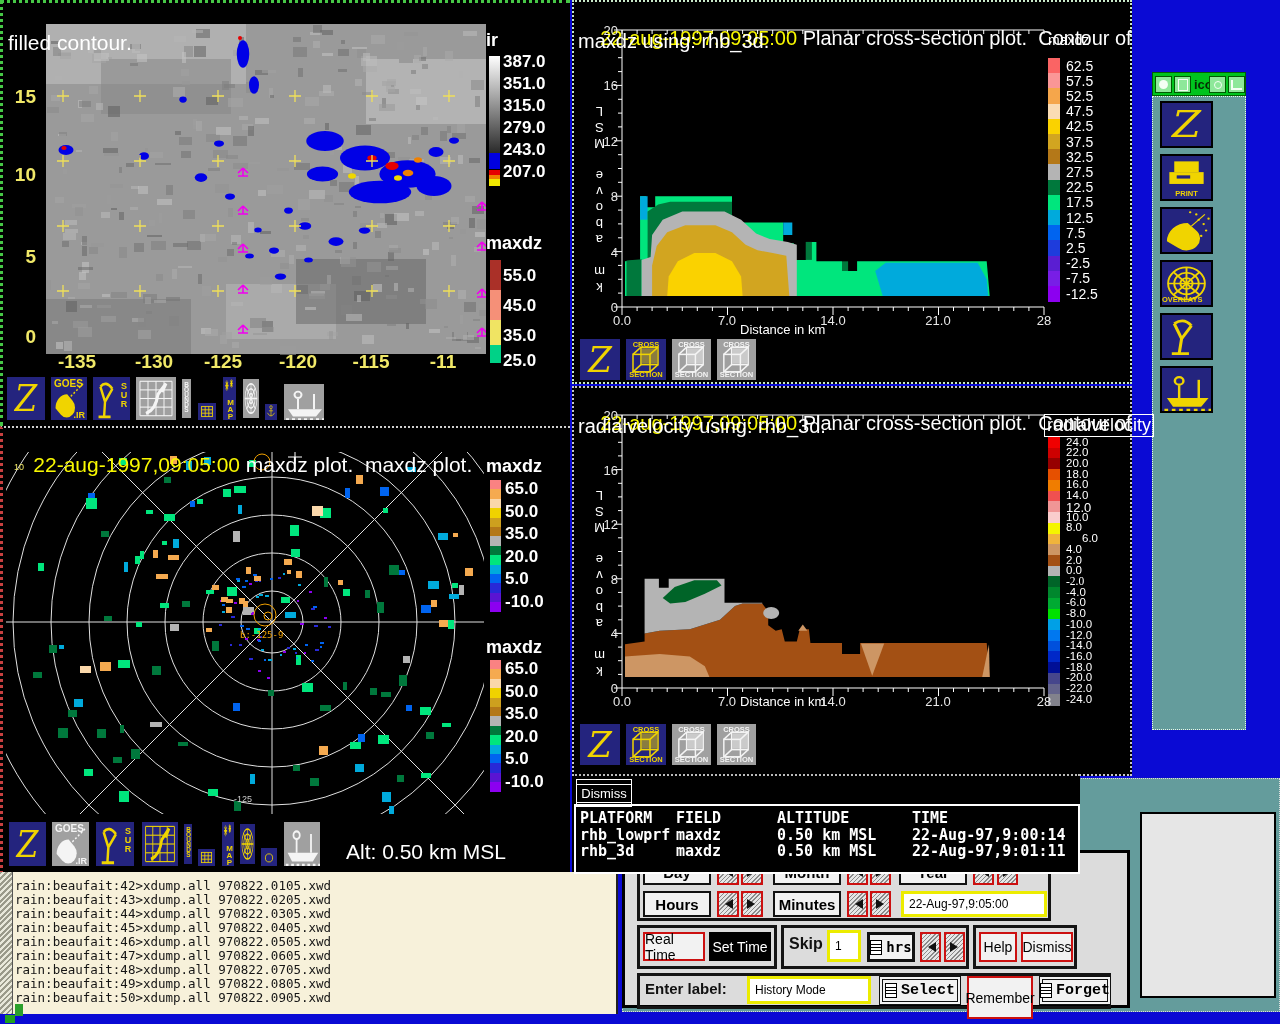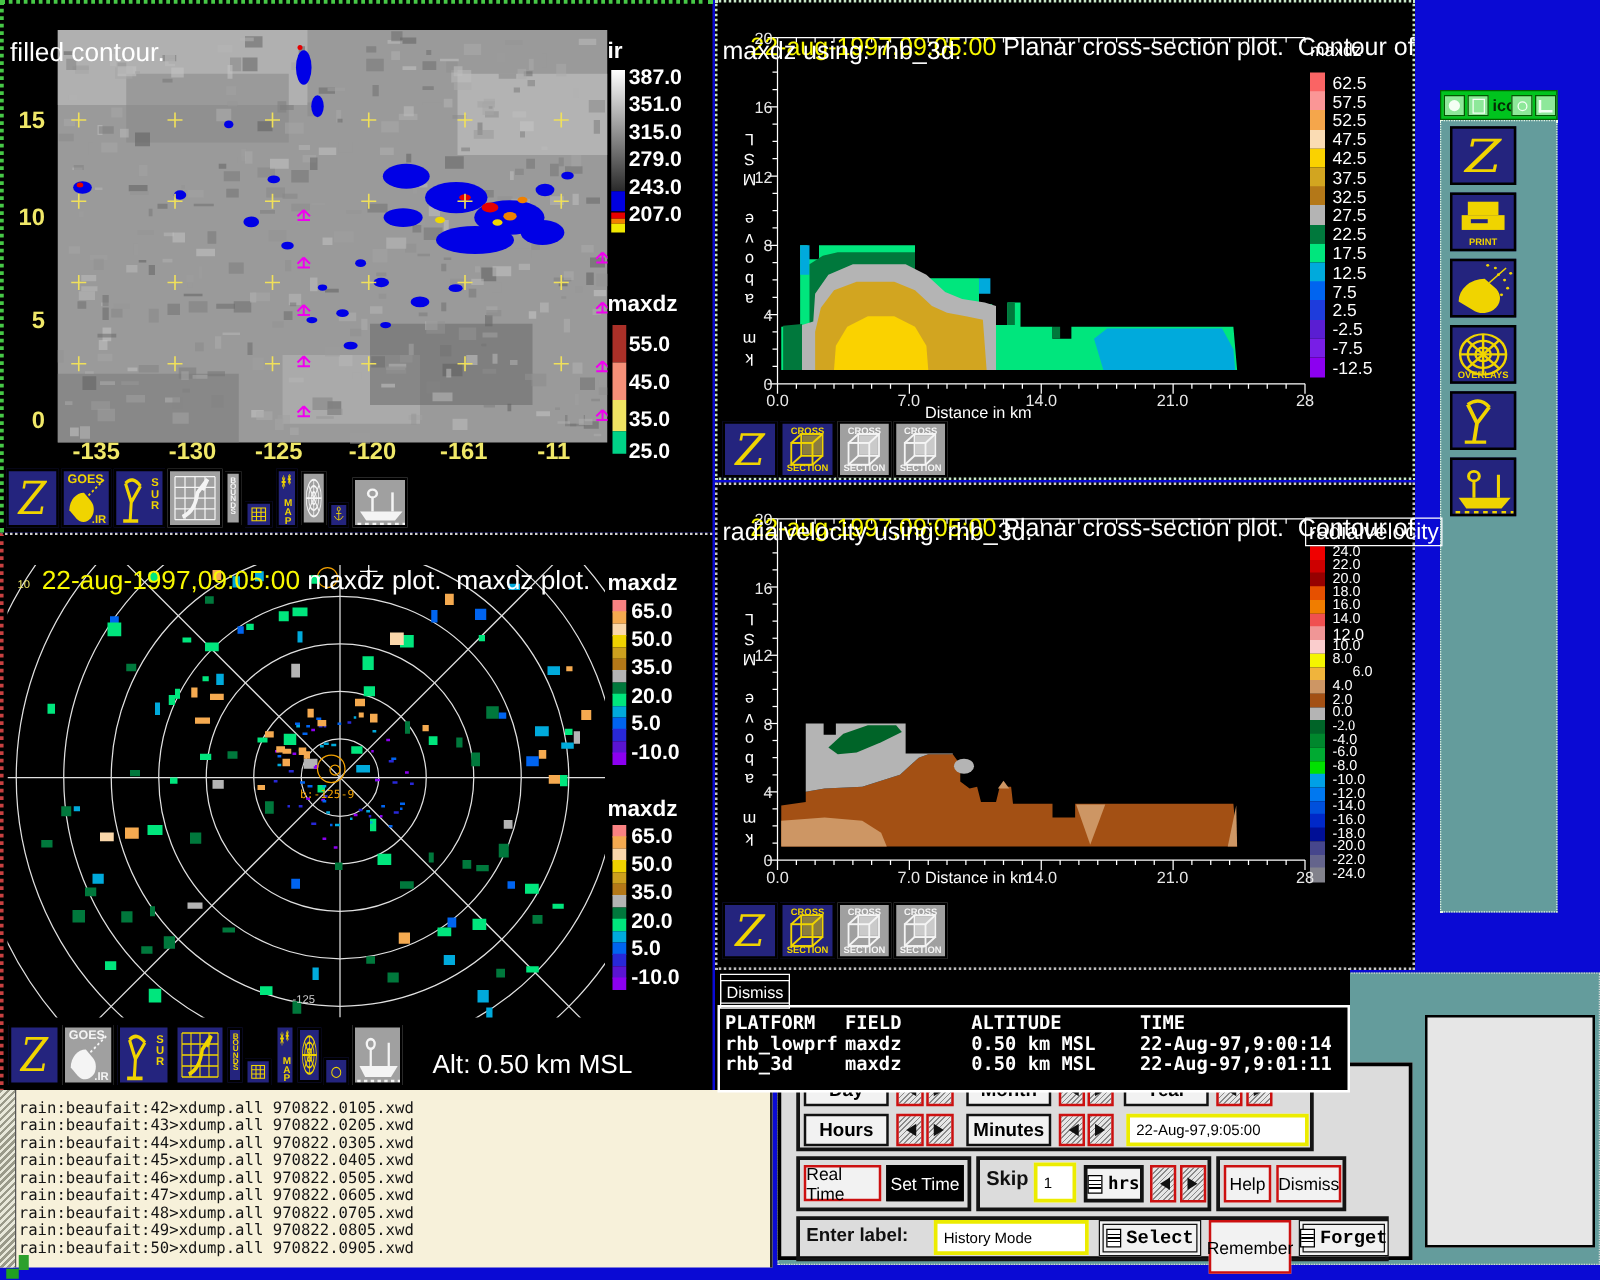--- a/index.html
+++ b/index.html
@@ -259,21 +259,21 @@
       <div class="abs" style="left: 8px; top: 188px; width: 53px; height: 47px; background: rgb(36, 36, 126); border: 2px solid rgb(0, 0, 0); box-sizing: border-box; overflow: hidden;"><svg width="49" height="43" viewBox="0 0 40 40" preserveAspectRatio="none">
           <g fill="none" stroke="#f0d400" stroke-width="1.6">
             <circle cx="20" cy="20" r="5"></circle>
             <circle cx="20" cy="20" r="10"></circle>
             <circle cx="20" cy="20" r="15"></circle>
             <line x1="20" y1="5" x2="20" y2="35"></line>
             <line x1="5" y1="20" x2="35" y2="20"></line>
             <line x1="9.4" y1="9.4" x2="30.6" y2="30.6"></line>
             <line x1="9.4" y1="30.6" x2="30.6" y2="9.4"></line>
           </g>
-        </svg><span style="position: absolute; color: rgb(240, 212, 0); left: 0px; right: 0px; bottom: 1px; text-align: center; font-size: 7.5px; font-weight: bold;">OVERLAYS</span></div>
+        </svg><span style="position: absolute; color: rgb(240, 212, 0); left: 0px; right: 0px; bottom: 1px; text-align: left; font-size: 7.5px; font-weight: bold;">OVERLAYS</span></div>
       <div class="abs" style="left: 8px; top: 241px; width: 53px; height: 47px; background: rgb(36, 36, 126); border: 2px solid rgb(0, 0, 0); box-sizing: border-box; overflow: hidden;"><svg width="49" height="43" viewBox="0 0 40 40" preserveAspectRatio="none">
           <path d="M14,36 L16,22 L10,8 M16,22 L24,10 M10,8 Q18,2 24,10 M8,36 h14" fill="none" stroke="#f0d400" stroke-width="2.5"></path>
         </svg></div>
       <div class="abs" style="left: 8px; top: 294px; width: 53px; height: 47px; background: rgb(36, 36, 126); border: 2px solid rgb(0, 0, 0); box-sizing: border-box; overflow: hidden;"><svg width="49" height="43" viewBox="0 0 40 40" preserveAspectRatio="none">
           <path d="M4,28 h34 l-6,8 h-23 z" fill="#f0d400"></path>
           <line x1="14" y1="28" x2="14" y2="16" stroke="#f0d400" stroke-width="2"></line>
           <circle cx="14" cy="12" r="3.5" fill="none" stroke="#f0d400" stroke-width="2"></circle>
           <line x1="30" y1="28" x2="30" y2="11" stroke="#f0d400" stroke-width="2"></line>
           <path d="M2,39 h38" stroke="#f0d400" stroke-width="2" stroke-dasharray="3 3"></path>
         </svg></div>
@@ -703,21 +703,21 @@
     <div class="abs" style="left: 490px; top: 345px; width: 11px; height: 18px; background: rgb(0, 210, 135);"></div>
     <div class="abs" style="left: 503px; top: 351px; width: 52px; font-size: 17px; font-weight: bold; color: rgb(255, 255, 255); z-index: 3;">25.0</div>
     <div class="abs" style="left: 2px; top: 86px; width: 34px; text-align: right; color: rgb(240, 232, 104); font-size: 19px; font-weight: bold; z-index: 3;">15</div>
     <div class="abs" style="left: 2px; top: 164px; width: 34px; text-align: right; color: rgb(240, 232, 104); font-size: 19px; font-weight: bold; z-index: 3;">10</div>
     <div class="abs" style="left: 2px; top: 246px; width: 34px; text-align: right; color: rgb(240, 232, 104); font-size: 19px; font-weight: bold; z-index: 3;">5</div>
     <div class="abs" style="left: 2px; top: 326px; width: 34px; text-align: right; color: rgb(240, 232, 104); font-size: 19px; font-weight: bold; z-index: 3;">0</div>
     <div class="abs" style="left: 45px; top: 351px; width: 64px; text-align: center; color: rgb(240, 232, 104); font-size: 19px; font-weight: bold; z-index: 3;">-135</div>
     <div class="abs" style="left: 122px; top: 351px; width: 64px; text-align: center; color: rgb(240, 232, 104); font-size: 19px; font-weight: bold; z-index: 3;">-130</div>
     <div class="abs" style="left: 191px; top: 351px; width: 64px; text-align: center; color: rgb(240, 232, 104); font-size: 19px; font-weight: bold; z-index: 3;">-125</div>
     <div class="abs" style="left: 266px; top: 351px; width: 64px; text-align: center; color: rgb(240, 232, 104); font-size: 19px; font-weight: bold; z-index: 3;">-120</div>
-    <div class="abs" style="left: 339px; top: 351px; width: 64px; text-align: center; color: rgb(240, 232, 104); font-size: 19px; font-weight: bold; z-index: 3;">-161</div>
+    <div class="abs" style="left: 339px; top: 351px; width: 64px; text-align: center; color: rgb(240, 232, 104); font-size: 19px; font-weight: bold; z-index: 3;">-115</div>
     <div class="abs" style="left: 411px; top: 351px; width: 64px; text-align: center; color: rgb(240, 232, 104); font-size: 19px; font-weight: bold; z-index: 3;">-11</div>
     <div class="abs" style="left: 5px; top: 375px; width: 42px; height: 47px; background: rgb(36, 36, 126); border: 2px solid rgb(0, 0, 0); box-sizing: border-box; overflow: hidden;"><svg width="38" height="43" viewBox="0 0 40 40" preserveAspectRatio="none">
         <text x="20" y="32" font-size="34" font-style="italic" font-family="DejaVu Serif, serif" fill="#f0d400" text-anchor="middle">Z</text>
       </svg></div>
     <div class="abs" style="left: 49px; top: 375px; width: 40px; height: 47px; background: rgb(36, 36, 126); border: 2px solid rgb(0, 0, 0); box-sizing: border-box; overflow: hidden;"><svg width="36" height="43" viewBox="0 0 40 40" preserveAspectRatio="none">
         <path d="M5,29 A13,13 0 0 1 18,16 L24,22 A9,9 0 0 1 11,35 Z" fill="#f0d400"></path>
         <line x1="22" y1="18" x2="36" y2="6" stroke="#f0d400" stroke-width="1.5" stroke-dasharray="2 2"></line>
       </svg><span style="position: absolute; color: rgb(240, 212, 0); left: 3px; top: 1px; font-size: 10px; font-weight: bold;">GOES</span><span style="position: absolute; color: rgb(240, 212, 0); right: 2px; bottom: 0px; font-size: 9px; font-weight: bold;">.IR</span></div>
     <div class="abs" style="left: 91px; top: 375px; width: 41px; height: 47px; background: rgb(36, 36, 126); border: 2px solid rgb(0, 0, 0); box-sizing: border-box; overflow: hidden;"><svg width="37" height="43" viewBox="0 0 40 40" preserveAspectRatio="none">
         <path d="M12,37 L13,23 M13,23 L8,9 M13,23 L21,11 M8,9 Q14,3 21,11 M6,37 h13" fill="none" stroke="#f0d400" stroke-width="2.6"></path>

